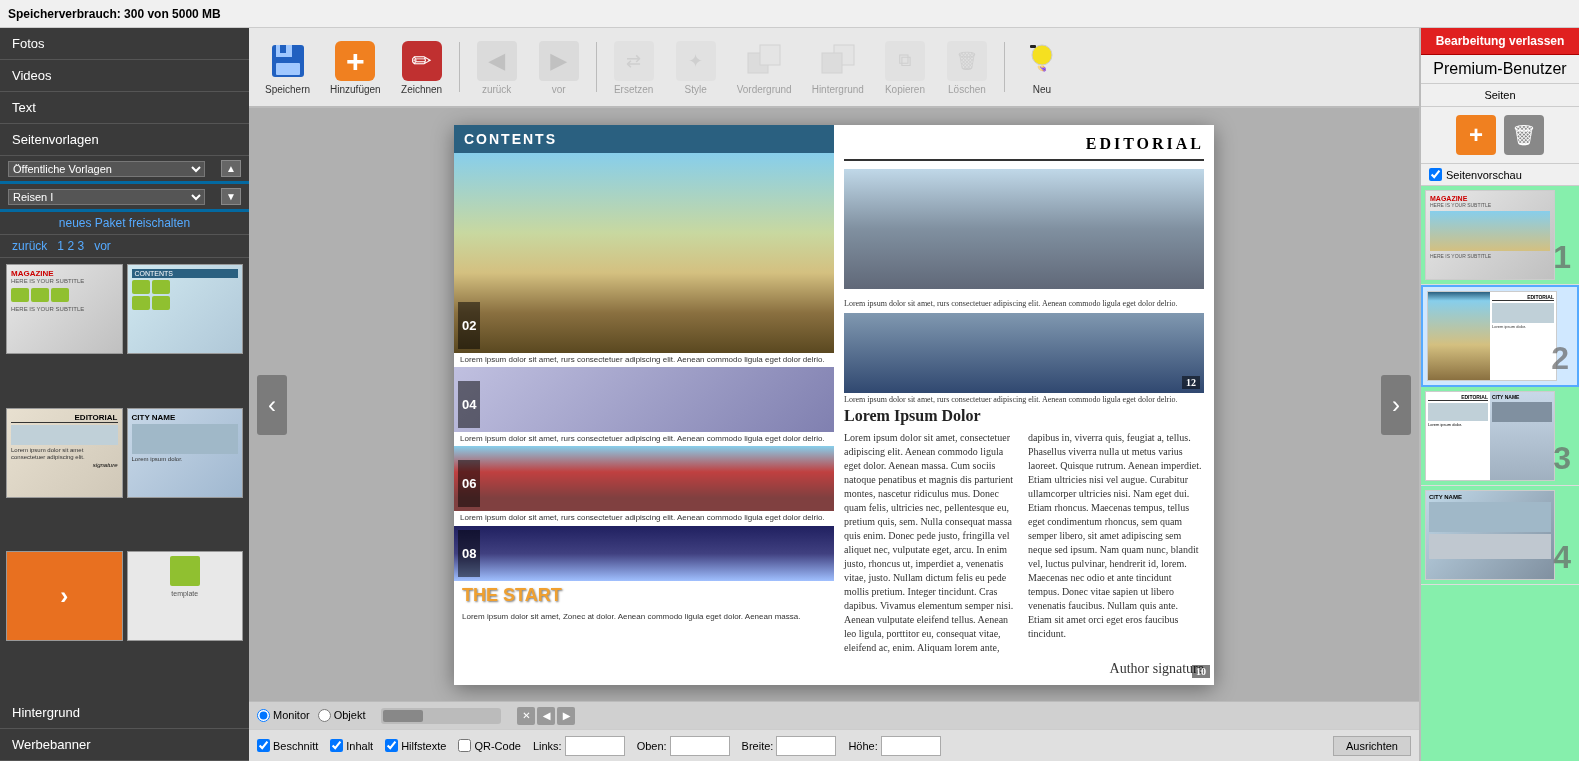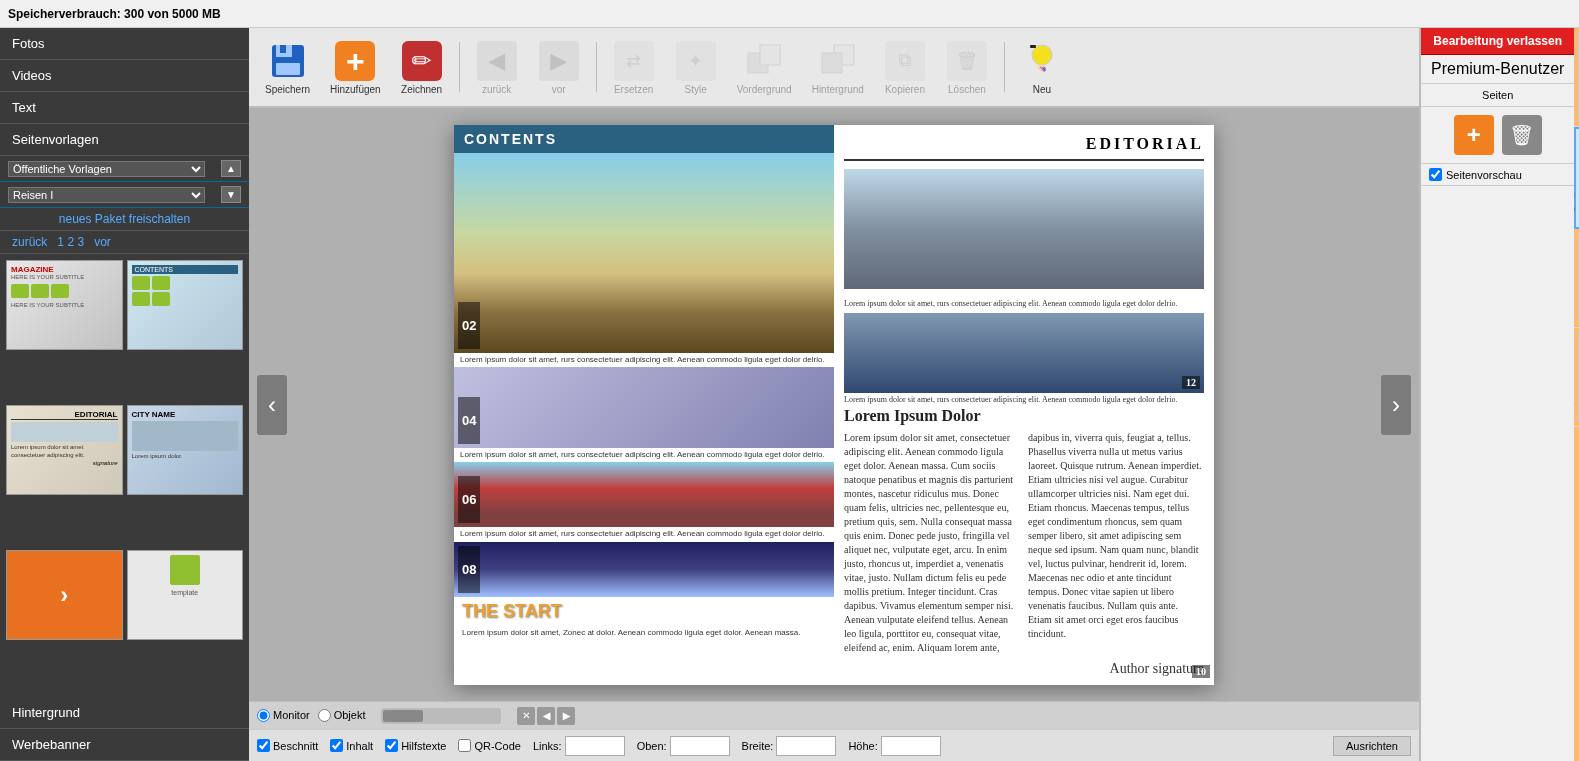--- a/index.html
+++ b/index.html
@@ -48,21 +48,21 @@
       font-size: 13px;
       background: #3a3a3a;
       border-bottom: 1px solid #555;
     }
 
     .sidebar-dropdown-row {
       display: flex;
       align-items: center;
       padding: 4px 8px;
       background: #3a3a3a;
-      border-bottom: 1px solid #0369a1;
+      border-bottom: 3px solid #0369a1;
       gap: 16px;
     }
     .sidebar-dropdown-row select {
       flex: 1;
       font-size: 11px;
       background: #555;
       color: white;
       border: 1px solid #777;
     }
     .sidebar-dropdown-row button {
@@ -350,23 +350,24 @@
       border: 1px solid #aaa;
       padding: 3px 12px;
       font-size: 11px;
       cursor: pointer;
       margin-left: auto;
     }
 
     
     #right-sidebar {
       width: 160px;
-      background: #fdba74;
+      background: #86efac;
       border-left: 2px solid #bbb;
       display: flex;
+      flex-direction: column;
       overflow: hidden;
       flex-shrink: 0;
     }
 
     #right-top-buttons {
       display: flex;
       justify-content: center;
       gap: 8px;
       padding: 8px;
       border-bottom: 1px solid #ccc;
@@ -707,21 +708,21 @@
 
           <div class="contents-main-img">
             <div class="cp-img-overlay">02</div>
           </div>
 
           <div style="padding:2px 6px 2px 6px; font-size:8px; color:#333; line-height:1.3;">
             Lorem ipsum dolor sit amet, rurs consectetuer adipiscing elit. Aenean commodo ligula eget dolor delrio.
           </div>
 
           <div style="position:relative;">
-            <div style="width:100%; height:81px; background:linear-gradient(135deg,#c0c0e0 0%,#8080b0 100%); position:relative;">
+            <div style="width:100%; height:65px; background:linear-gradient(135deg,#c0c0e0 0%,#8080b0 100%); position:relative;">
               <div class="cp-img-overlay">04</div>
             </div>
           </div>
           <div style="padding:2px 6px; font-size:8px; color:#333; line-height:1.3;">
             Lorem ipsum dolor sit amet, rurs consectetuer adipiscing elit. Aenean commodo ligula eget dolor delrio.
           </div>
 
           <div style="position:relative;">
             <div style="width:100%; height:65px; background:linear-gradient(180deg,#87CEEB 0%,#c04040 40%,#804040 80%); position:relative;">
               <div class="cp-img-overlay">06</div>

